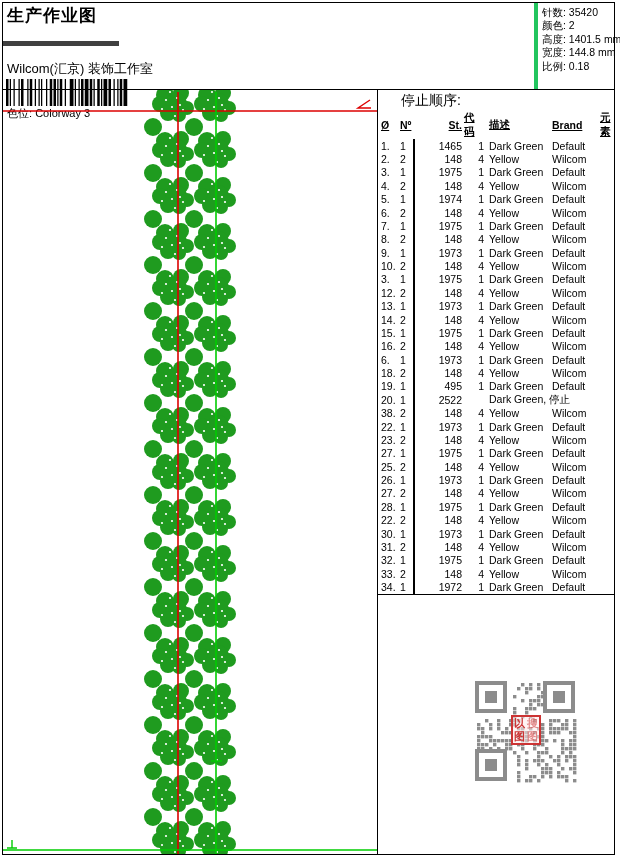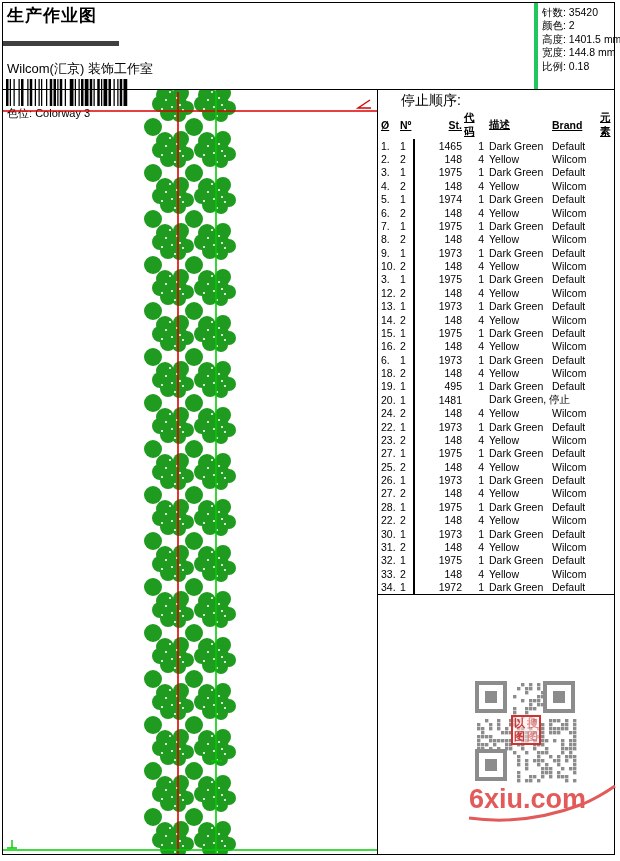--- a/index.html
+++ b/index.html
@@ -412,29 +412,29 @@
     <span class="c-code">1</span>
     <span class="c-desc">Dark Green</span>
     <span class="c-brand">Default</span>
     <span class="c-el"></span>
   </div>
 
   <div class="srow">
     <span class="c-n">20.</span>
     <span class="c-nee">1</span>
     <span class="c-sw"><span class="swatch" style="background: rgb(0, 174, 0);"></span></span>
-    <span class="c-st">1481</span>
+    <span class="c-st">2522</span>
     <span class="c-code"></span>
     <span class="c-desc">Dark Green, 停止</span>
     <span class="c-brand"></span>
     <span class="c-el"></span>
   </div>
 
   <div class="srow">
-    <span class="c-n">24.</span>
+    <span class="c-n">38.</span>
     <span class="c-nee">2</span>
     <span class="c-sw"><span class="swatch" style="background: rgb(239, 230, 0);"></span></span>
     <span class="c-st">148</span>
     <span class="c-code">4</span>
     <span class="c-desc">Yellow</span>
     <span class="c-brand">Wilcom</span>
     <span class="c-el"></span>
   </div>
 
   <div class="srow">
@@ -779,20 +779,14 @@
         <rect x="98" y="90" width="3.4" height="3.4" fill="#8c8c8c"></rect>
         <rect x="98" y="98" width="3.4" height="3.4" fill="#8c8c8c"></rect>
       </svg>
   </div>
   <div class="stamp">
     <span>以</span>
     <span>搜</span>
     <span>图</span>
     <span>图</span>
   </div>
-  <div class="watermark">
-    <svg width="152" height="42" viewBox="0 0 152 42" style="position:absolute;left:0;top:0">
-      <path d="M4 36 Q 60 44 118 22 Q 134 15 150 4" fill="none" stroke="#e25a5a" stroke-width="3"></path>
-    </svg>
-    <span class="wm-text">6xiu.com</span>
-  </div>
 
 </div>
 
 </body></html>

